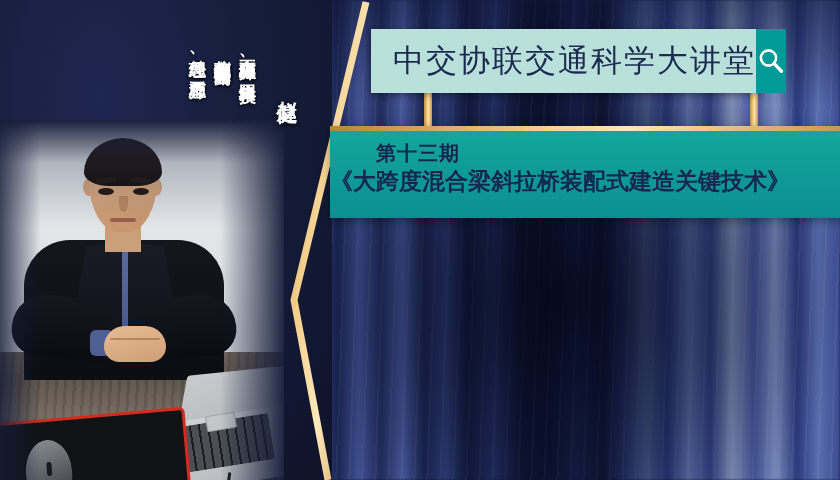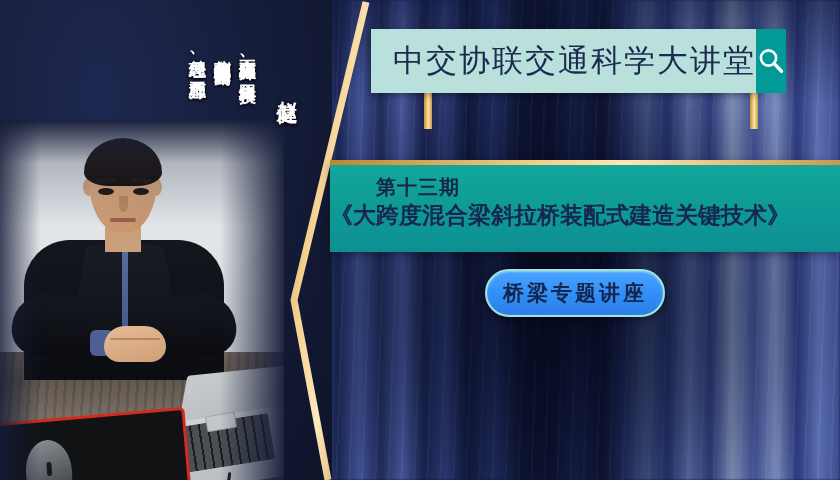--- a/index.html
+++ b/index.html
@@ -260,21 +260,20 @@
   
   #subtitle-panel {
     position:absolute; left:330px; top:126px;
     width:510px; height:92px;
     background:linear-gradient(180deg,#13a79c 0%,#0f9b96 45%,#0d8f92 100%);
     border-top:5px solid;
     border-image:linear-gradient(90deg,#b8872f 0%,#f3cd86 40%,#ffe6b4 58%,#c79a4b 100%) 1;
     z-index:7;
     box-shadow:0 3px 9px rgba(0,0,0,.35);
     padding:9px 0 0 0;
-    margin-top:34px;
   }
   #sub-issue {
     color:#15254c; font-size:20px; font-weight:bold;
     letter-spacing:1px; padding-left:46px; line-height:1.35;
   }
   #sub-title {
     color:#16264e; font-size:23px; font-weight:bold;
     letter-spacing:0px; text-align:left; line-height:1.3;
     white-space:nowrap;
   }
@@ -389,20 +388,17 @@
   </div>
 
   <div class="gold-bar" id="gold-bar-1"></div>
   <div class="gold-bar" id="gold-bar-2"></div>
 
   <div id="subtitle-panel">
     <div id="sub-issue">第十三期</div>
     <div id="sub-title">《大跨度混合梁斜拉桥装配式建造关键技术》</div>
   </div>
 
-  <div id="topic-pill">
-    <span id="topic-text">桥梁专题讲座</span>
-  </div>
 
   <div id="info">
   </div>
 
 </div>
 
 </body></html>

